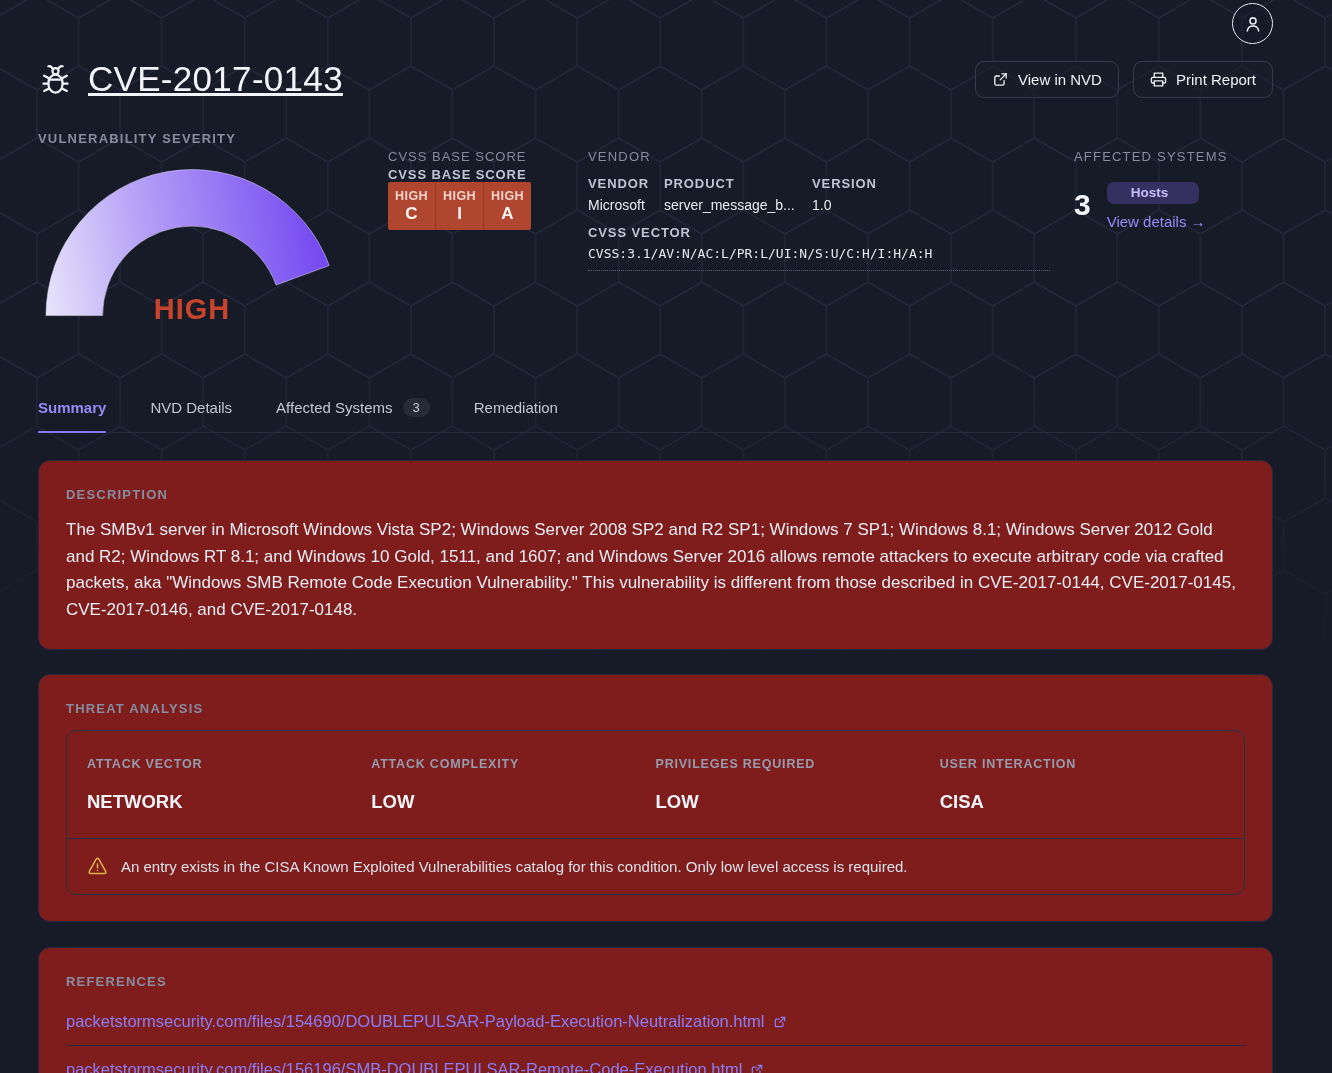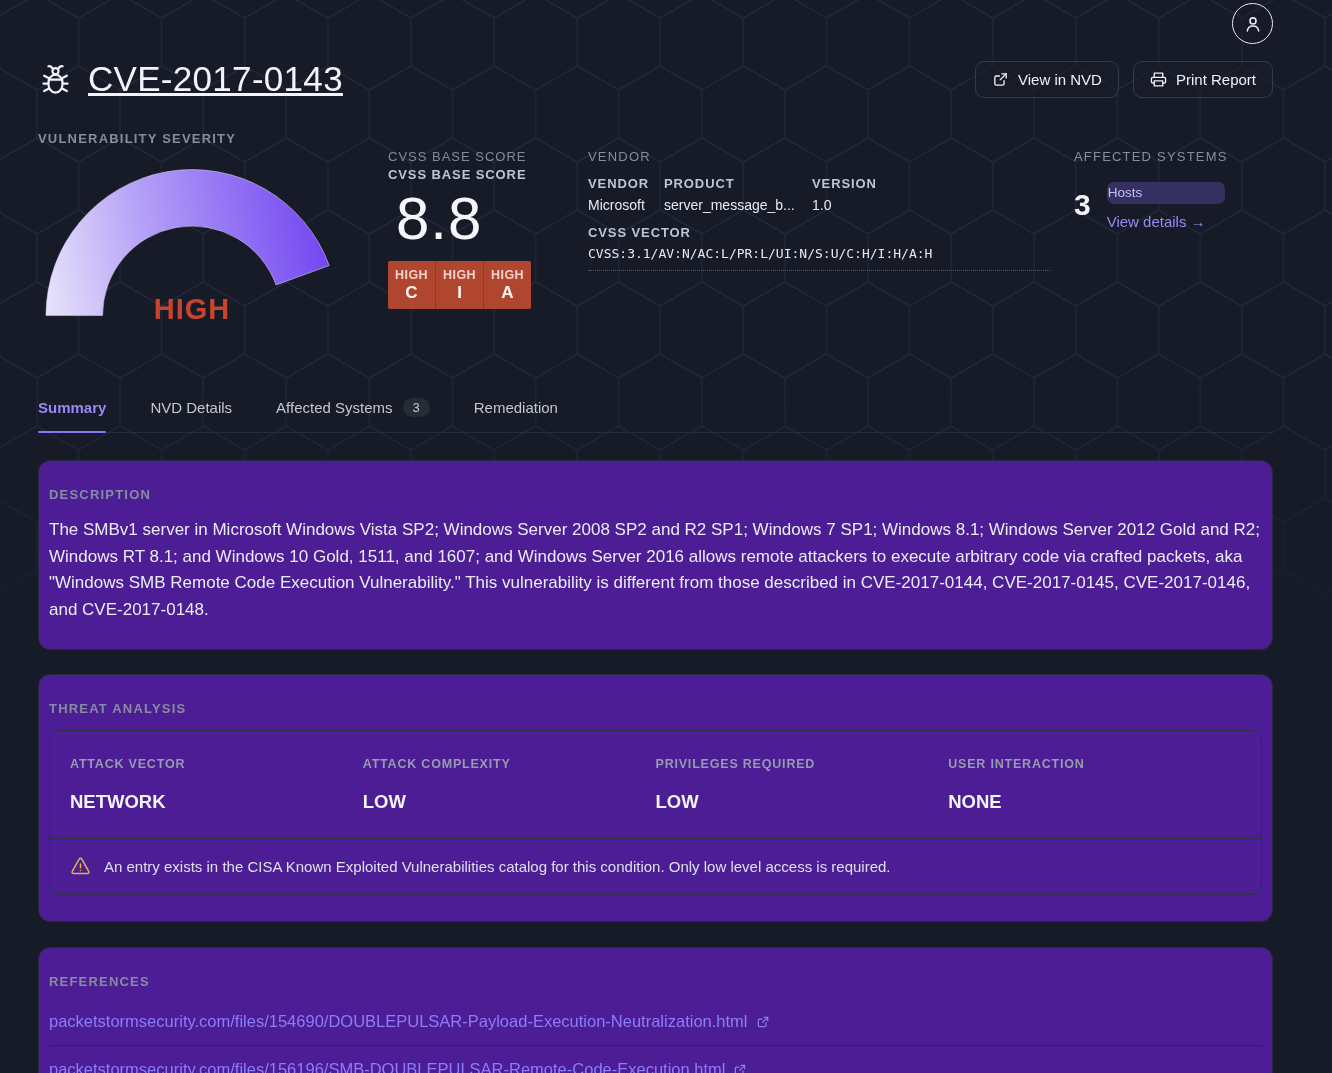--- a/index.html
+++ b/index.html
@@ -60,35 +60,35 @@
   .mono-block { margin-top:15px; }
   .mono-val {
     font-family:"DejaVu Sans Mono", monospace; font-size:13px; color:#e6e9f0;
     margin-top:6px; padding-bottom:9px; border-bottom:1px dotted #575d74; white-space:nowrap;
   }
 
   .col-affected { margin-left:auto; width:259px; flex:none; margin-top:18px; }
   .aff-row { display:flex; align-items:flex-start; gap:16px; margin-top:18px; }
   .aff-count { font-size:30px; font-weight:700; color:#f4f5f9; line-height:1; margin-top:8px; }
   .hosts-badge {
-    width:118px; padding:3px 0 4px 1px; background:#363060; border-radius:7px;
-    font-size:13.5px; font-weight:400; color:#cabdf7;
+    width:92px; padding:3px 0 4px 24px; background:#363060; border-radius:7px;
+    font-size:13.5px; font-weight:700; color:#cabdf7;
   }
   .view-details { display:inline-block; margin-top:9px; font-size:15px; color:#988af8; cursor:pointer; text-decoration:none; }
 
   
   .tabs { display:flex; gap:44px; margin-top:72px; border-bottom:1px solid #272c3b; }
   .tab { display:flex; align-items:center; gap:10px; padding-bottom:15px; font-size:15px;
     color:#c3c7d1; cursor:pointer; position:relative; }
   .tab.active { color:#978af8; font-weight:600; }
   .tab.active::after { content:""; position:absolute; left:0; right:0; bottom:-1px; height:2px; background:#8776f7; border-radius:2px; }
   .tab-badge { background:#262b38; color:#c6cad4; font-size:13px; border-radius:10px; padding:2px 10px; }
 
   
-  .card { background:#4c1d95; border:1px solid #252b3b; border-radius:12px; padding:26px 10px; }
+  .card { background:#7f1d1d; border:1px solid #252b3b; border-radius:12px; padding:26px 27px; }
   .card-description { margin-top:27px; }
   .desc-text { margin-top:15px; font-size:17px; line-height:26.5px; color:#e9ecf3; }
 
   .card-threat { margin-top:24px; }
   .threat-box { margin-top:14px; border:1px solid #2b3143; border-radius:10px; }
   .metrics { display:flex; padding:26px 20px 25px; }
   .metric { flex:1; }
   .metric-label { font-size:12.5px; font-weight:700; letter-spacing:.8px; color:#969cad; }
   .metric-value { margin-top:20px; font-size:18.5px; font-weight:600; color:#f2f4f8; }
   .threat-warning { display:flex; align-items:center; gap:13px; border-top:1px solid #2b3143; padding:17px 20px; }
@@ -181,21 +181,20 @@
         <svg class="icon" width="308" height="160" viewBox="0 0 310 160">
           <path d="M8 150 A147 147 0 0 1 293.1 99.7 L239.6 119.2 A90 90 0 0 0 65 150 Z" fill="url(#gaugeGrad)" stroke="#d9d4f2" stroke-opacity="0.55" stroke-width="1" stroke-linejoin="round"></path>
         </svg>
         <div class="gauge-label">HIGH</div>
       </div>
     </div>
 
     <div class="col-score">
       <div class="score-label-light sec-label" style="font-weight:400;">CVSS BASE SCORE</div>
       <div class="sub-label" style="white-space:nowrap;">CVSS BASE SCORE</div>
-      <div class="score-value">8.8</div>
       <div class="cia-row">
         <div class="cia-cell">
           <span class="cia-level">HIGH</span>
           <span class="cia-letter">C</span>
         </div>
         <div class="cia-cell">
           <span class="cia-level">HIGH</span>
           <span class="cia-letter">I</span>
         </div>
         <div class="cia-cell">
@@ -272,21 +271,21 @@
         <div class="metric">
           <div class="metric-label">ATTACK COMPLEXITY</div>
           <div class="metric-value">LOW</div>
         </div>
         <div class="metric">
           <div class="metric-label">PRIVILEGES REQUIRED</div>
           <div class="metric-value">LOW</div>
         </div>
         <div class="metric">
           <div class="metric-label">USER INTERACTION</div>
-          <div class="metric-value">NONE</div>
+          <div class="metric-value">CISA</div>
         </div>
       </div>
       <div class="threat-warning">
         <svg class="icon" width="21" height="21" viewBox="0 0 24 24" fill="none" stroke="#e0b449" stroke-width="1.7" stroke-linecap="round" stroke-linejoin="round">
           <path d="M10.5 3.6 2.6 17.5a1.7 1.7 0 0 0 1.5 2.6h15.8a1.7 1.7 0 0 0 1.5-2.6L13.5 3.6a1.7 1.7 0 0 0-3 0Z"></path>
           <path d="M12 9.2v4.3"></path>
           <path d="M12 16.6h.01"></path>
         </svg>
         <span class="warning-text">An entry exists in the CISA Known Exploited Vulnerabilities catalog for this condition. Only low level access is required.</span>
       </div>

